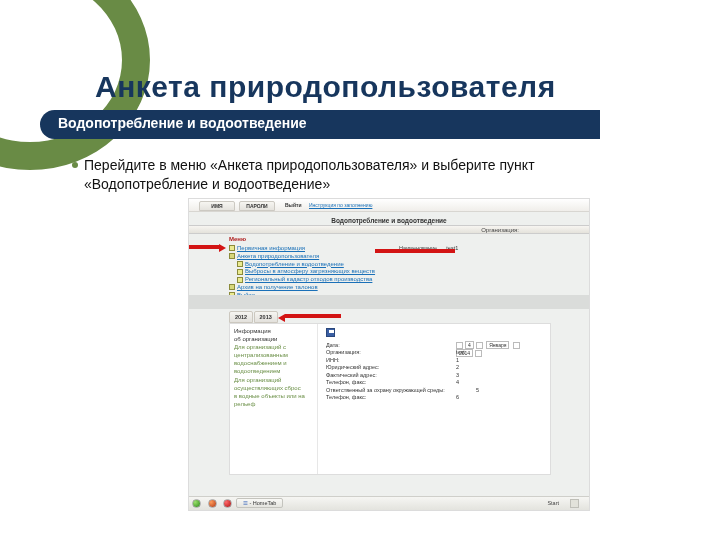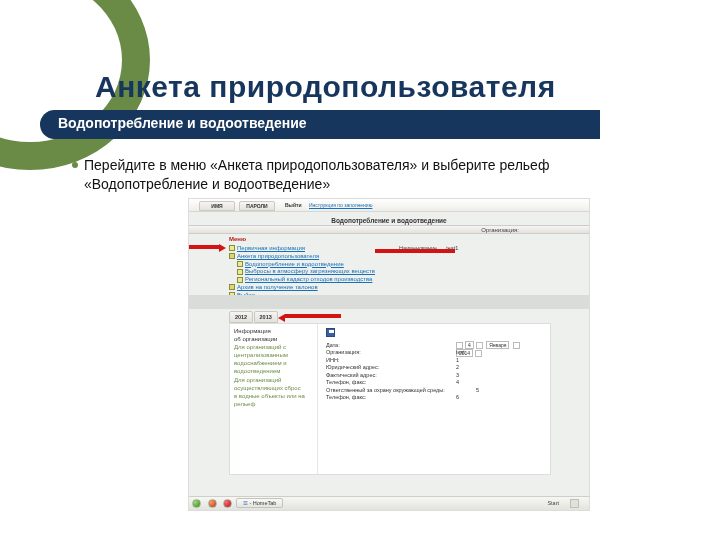--- a/index.html
+++ b/index.html
@@ -81,21 +81,21 @@
 <div class="slide">
   <div class="deco-arc"></div>
   <div class="title">Анкета природопользователя</div>
 
   <div class="band-wrap">
     <div class="band-cap"></div>
     <div class="band-rect"></div>
     <div class="band-text">Водопотребление и водоотведение</div>
   </div>
 
-  <div class="bullet">Перейдите в меню «Анкета природопользователя» и выберите рельеф «Водопотребление и водоотведение»</div>
+  <div class="bullet">Перейдите в меню «Анкета природопользователя» и выберите пункт «Водопотребление и водоотведение»</div>
 
   <div class="shot">
     <div class="topbar">
       <div class="tab tab1">ИМЯ</div>
       <div class="tab tab2">ПАРОЛИ</div>
       <span class="logout">Выйти</span>
       <span class="instr">Инструкция по заполнению</span>
     </div>
     <div class="app-title">Водопотребление и водоотведение</div>
     <div class="subbar">

